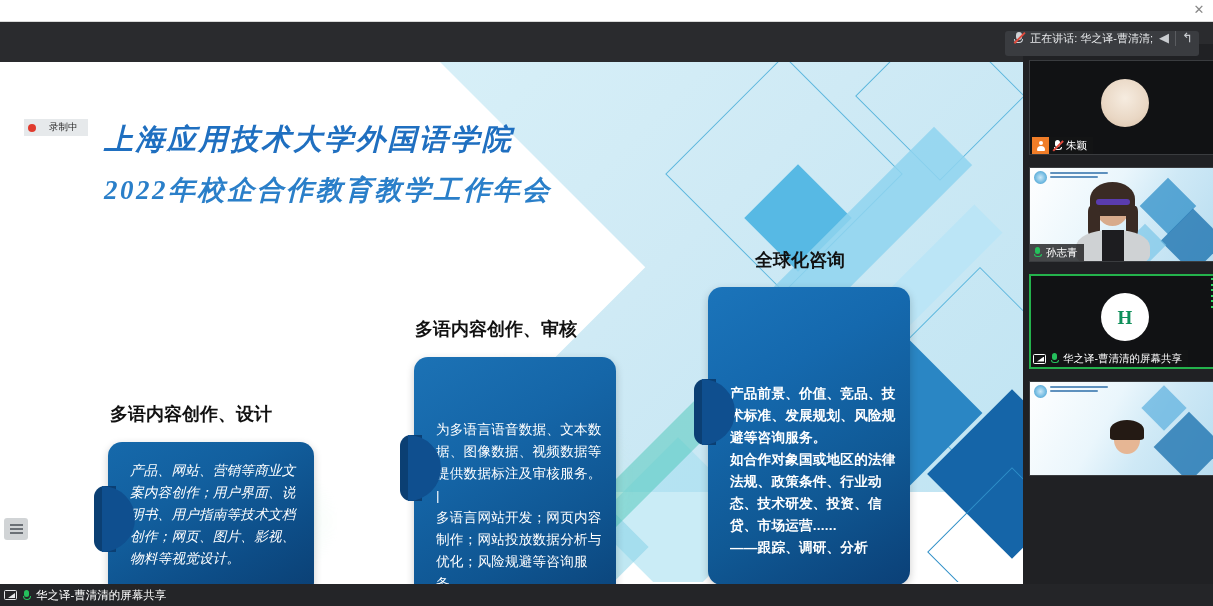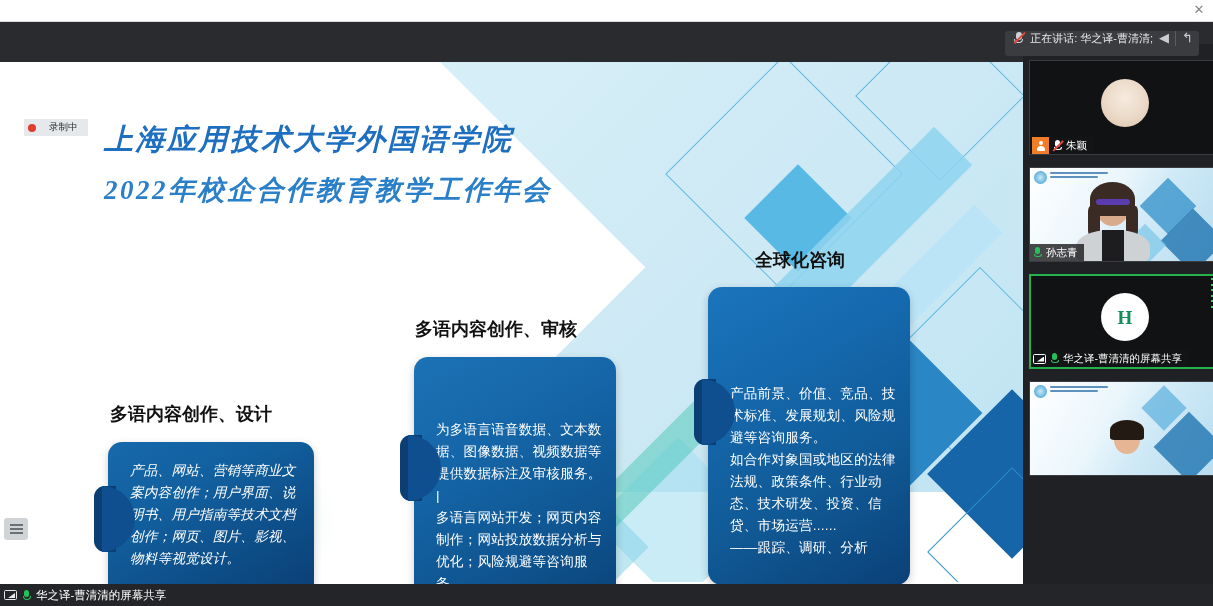--- a/index.html
+++ b/index.html
@@ -336,21 +336,21 @@
           <div class="card-tab" style="top:78px;"></div>
           <span>为多语言语音数据、文本数据、图像数据、视频数据等提供数据标注及审核服务。
 |
 多语言网站开发；网页内容制作；网站投放数据分析与优化；风险规避等咨询服务。</span>
         </div>
       </div>
 
       <div class="col">
         <div class="col-title" style="left:755px; top:186px;">全球化咨询</div>
         <div class="card" style="left:708px; top:225px; width:202px; height:298px; white-space: pre-line; padding-top:52px;
-                    background: linear-gradient(150deg,#1b74ba 0%,#1569ae 30%,#105995 65%,#0b4077 100%);">
+                    background: linear-gradient(150deg,#1b74ba 0%,#1569ae 30%,#105995 65%,#0b4077 100%); font-weight: bold;">
           <div class="card-tab" style="top:92px;"></div>
           <span>产品前景、价值、竞品、技术标准、发展规划、风险规避等咨询服务。
 如合作对象国或地区的法律法规、政策条件、行业动态、技术研发、投资、信贷、市场运营......
 ——跟踪、调研、分析</span>
         </div>
       </div>
 
     </div>
 
     <div class="panel-toggle">

